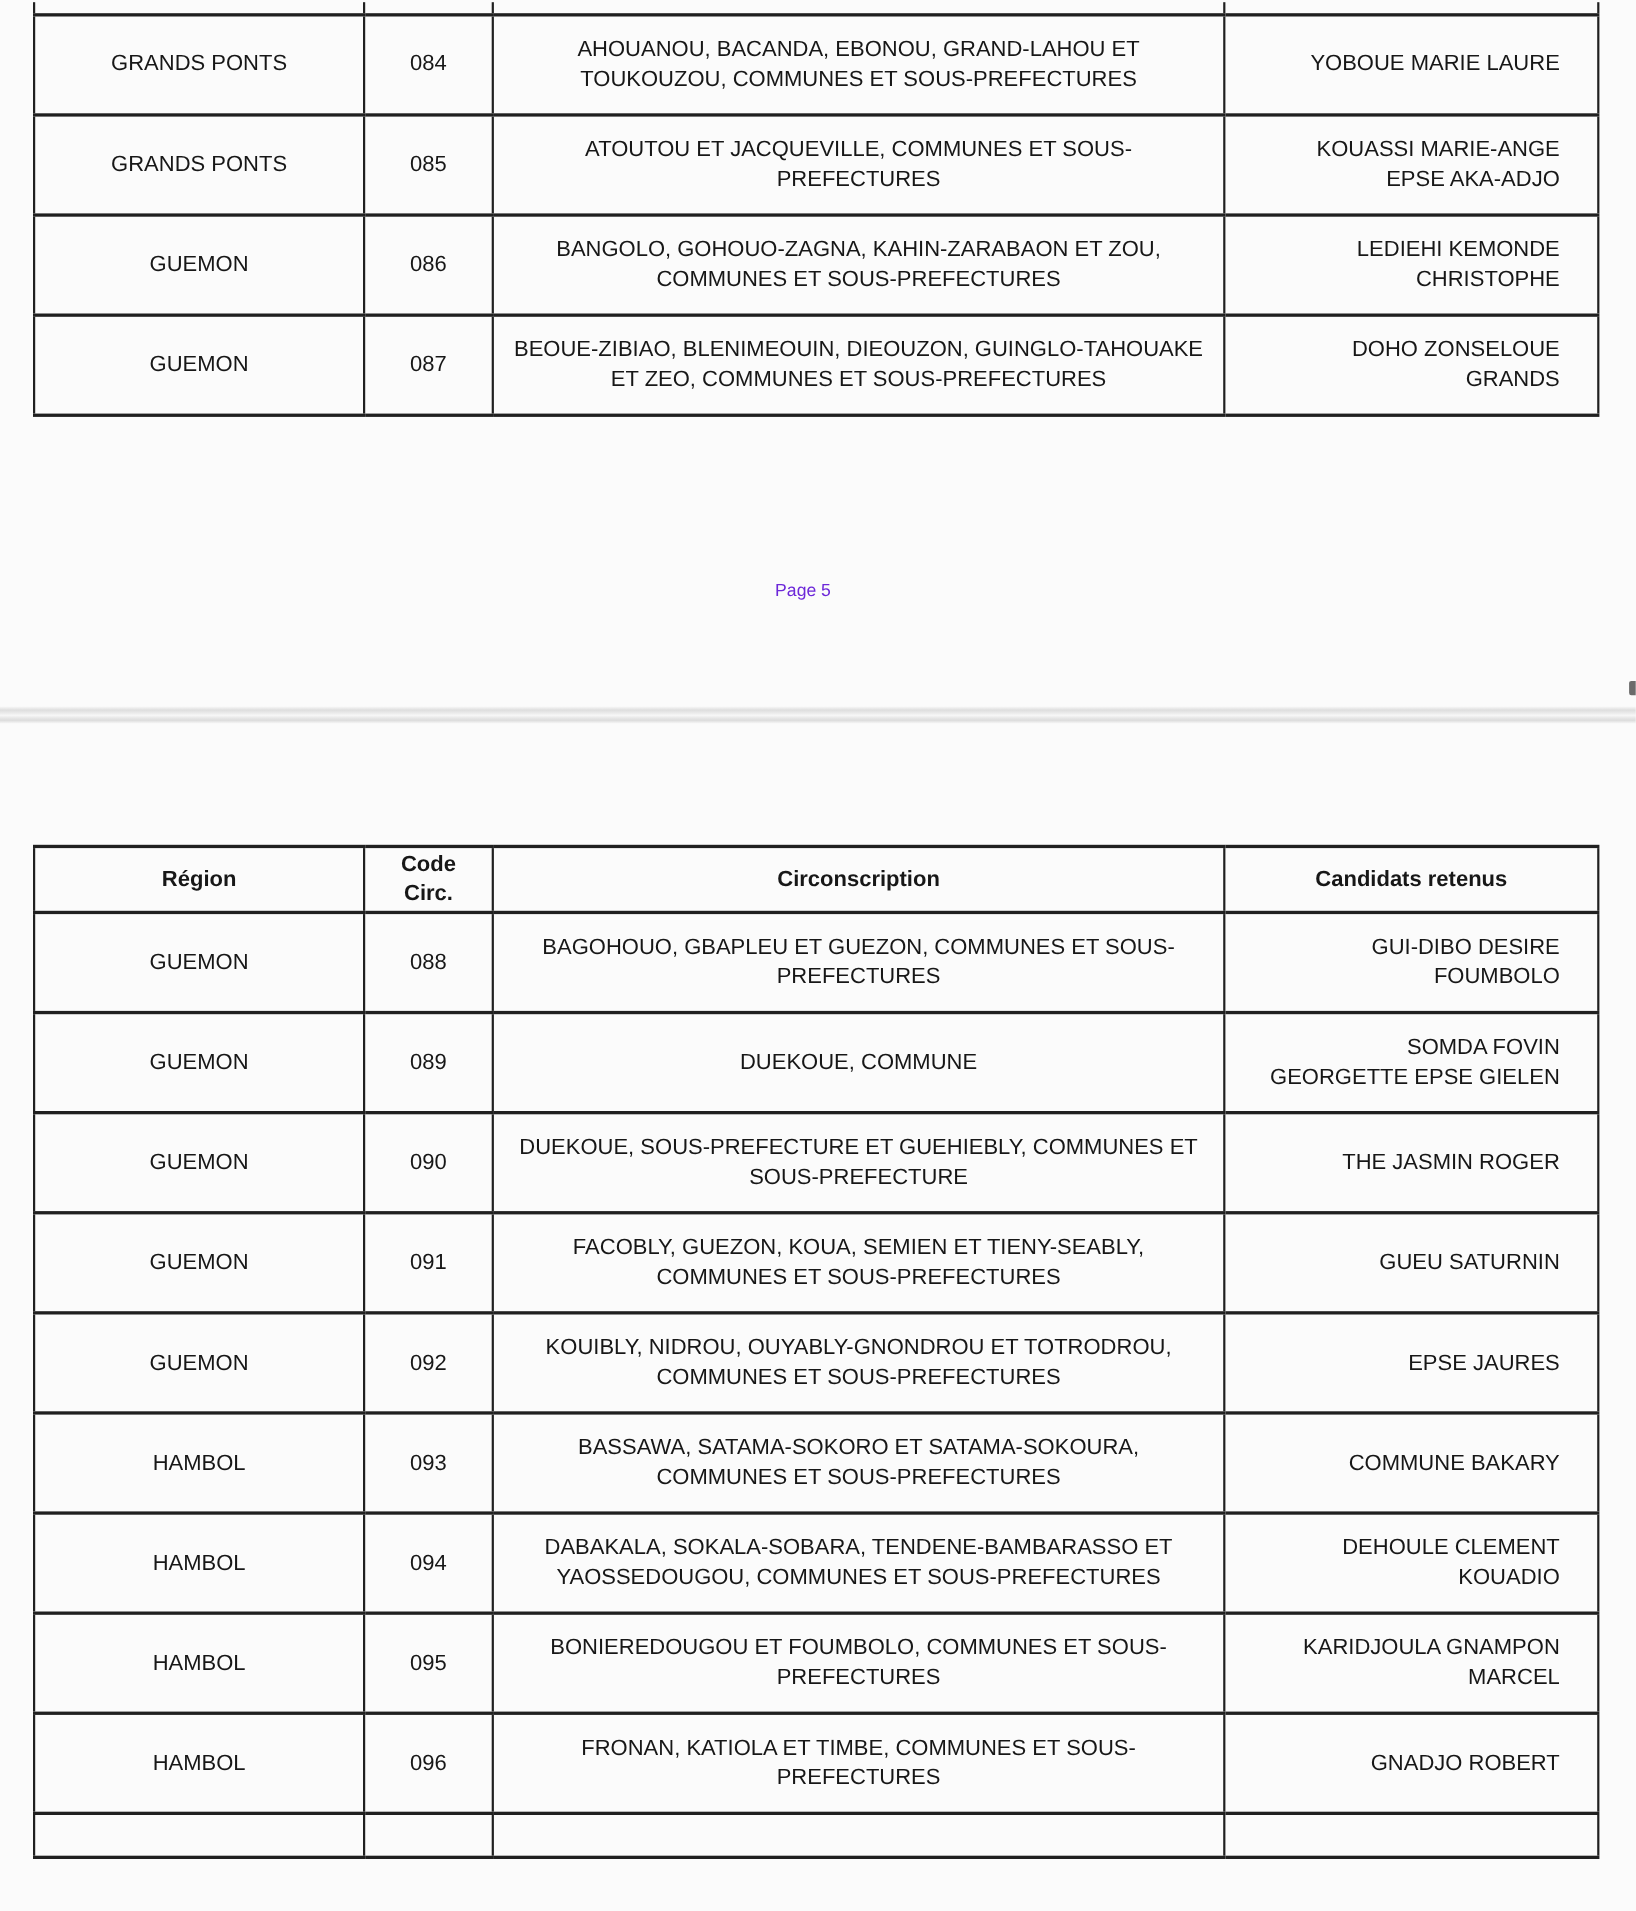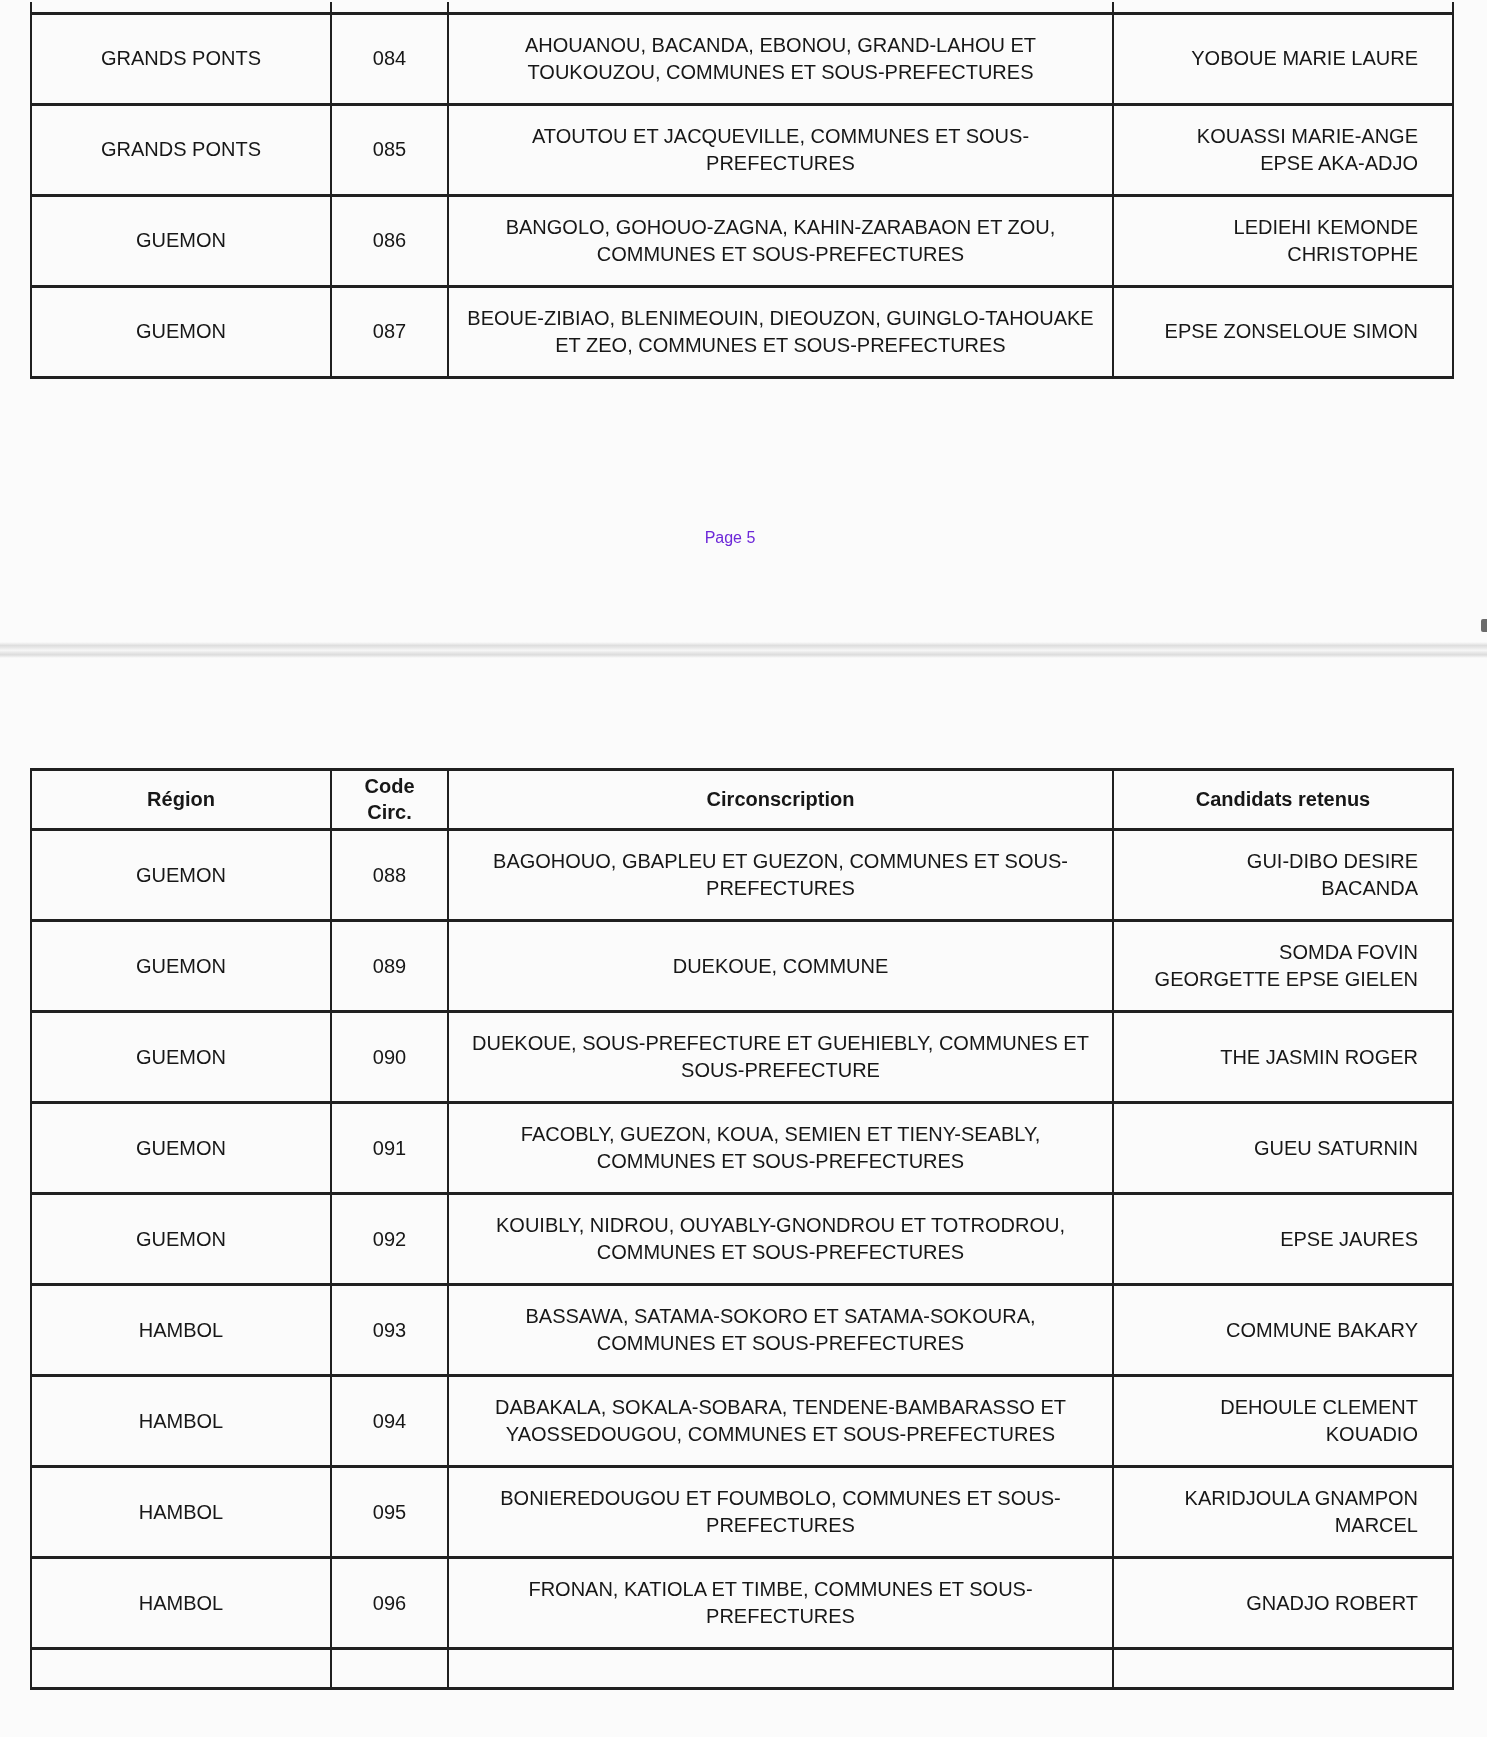--- a/index.html
+++ b/index.html
@@ -100,21 +100,21 @@
       <tr>
         <td class="region">GUEMON</td>
         <td class="code">086</td>
         <td class="circ">BANGOLO, GOHOUO-ZAGNA, KAHIN-ZARABAON ET ZOU, COMMUNES ET SOUS-PREFECTURES</td>
         <td class="cand">LEDIEHI KEMONDE CHRISTOPHE</td>
       </tr>
       <tr>
         <td class="region">GUEMON</td>
         <td class="code">087</td>
         <td class="circ">BEOUE-ZIBIAO, BLENIMEOUIN, DIEOUZON, GUINGLO-TAHOUAKE ET ZEO, COMMUNES ET SOUS-PREFECTURES</td>
-        <td class="cand">EPSE ZONSELOUE SIMON</td>
+        <td class="cand">DOHO ZONSELOUE GRANDS</td>
       </tr>
     </tbody>
 </table>
 
 <div class="page-footer">Page 5</div>
 
 <div class="page-break"></div>
 <div class="edge-artifact"></div>
 
 <table class="doc-table t6">
@@ -130,21 +130,21 @@
       <th>Code Circ.</th>
       <th>Circonscription</th>
       <th>Candidats retenus</th>
     </tr>
   </thead>
   <tbody class="data" id="t6-body">
       <tr>
         <td class="region">GUEMON</td>
         <td class="code">088</td>
         <td class="circ">BAGOHOUO, GBAPLEU ET GUEZON, COMMUNES ET SOUS-PREFECTURES</td>
-        <td class="cand">GUI-DIBO DESIRE BACANDA</td>
+        <td class="cand">GUI-DIBO DESIRE FOUMBOLO</td>
       </tr>
       <tr>
         <td class="region">GUEMON</td>
         <td class="code">089</td>
         <td class="circ">DUEKOUE, COMMUNE</td>
         <td class="cand">SOMDA FOVIN GEORGETTE EPSE GIELEN</td>
       </tr>
       <tr>
         <td class="region">GUEMON</td>
         <td class="code">090</td>

